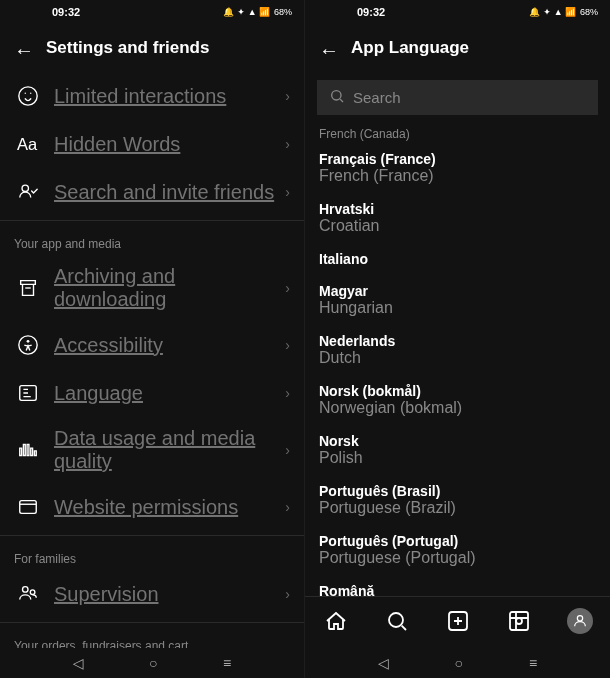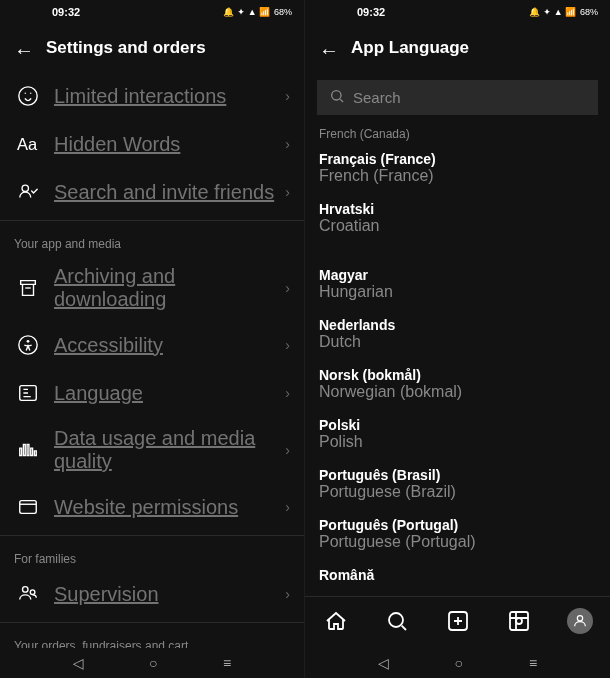--- a/index.html
+++ b/index.html
@@ -230,21 +230,21 @@
       <span>🔔</span>
         <span>✦</span>
         <span>▲</span>
         <span>📶</span>
         <span>68%</span>
     </div>
   </div>
 
   <div class="header">
     <span class="back-arrow">←</span>
-    <span class="header-title">Settings and orders</span>
+    <span class="header-title">Settings and friends</span>
   </div>
 
   <div class="settings-list">
 
     <div class="settings-item">
       <div class="item-icon">
         <svg width="22" height="22" viewBox="0 0 24 24">
             <circle cx="12" cy="12" r="10"></circle>
             <path d="M9 9h.01M15 9h.01M9 15s1.5 2 3 2 3-2 3-2" stroke-linecap="round"></path>
           </svg>
@@ -406,35 +406,36 @@
 
     <div class="lang-item">
       <div class="lang-name">Français (France)</div>
       <div class="lang-sub">French (France)</div>
     </div>
     <div class="lang-item">
       <div class="lang-name">Hrvatski</div>
       <div class="lang-sub">Croatian</div>
     </div>
     <div class="lang-item">
+      <div class="lang-name">Italiano</div>
     </div>
     <div class="lang-item">
       <div class="lang-name">Magyar</div>
       <div class="lang-sub">Hungarian</div>
     </div>
     <div class="lang-item">
       <div class="lang-name">Nederlands</div>
       <div class="lang-sub">Dutch</div>
     </div>
     <div class="lang-item">
       <div class="lang-name">Norsk (bokmål)</div>
       <div class="lang-sub">Norwegian (bokmal)</div>
     </div>
     <div class="lang-item">
-      <div class="lang-name">Polski</div>
+      <div class="lang-name">Norsk</div>
       <div class="lang-sub">Polish</div>
     </div>
     <div class="lang-item">
       <div class="lang-name">Português (Brasil)</div>
       <div class="lang-sub">Portuguese (Brazil)</div>
     </div>
     <div class="lang-item">
       <div class="lang-name">Português (Portugal)</div>
       <div class="lang-sub">Portuguese (Portugal)</div>
     </div>

